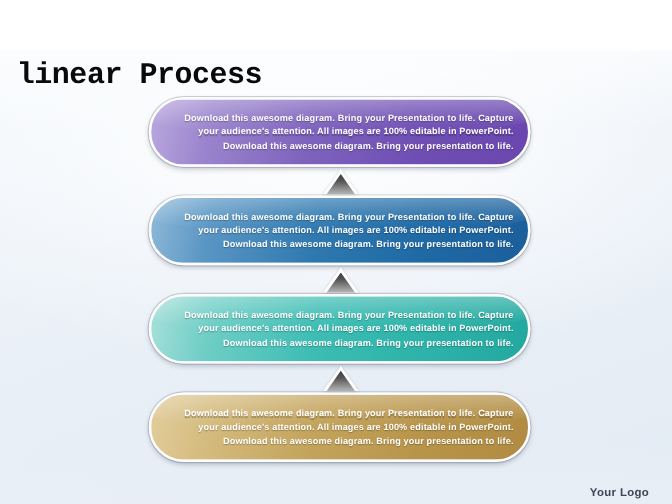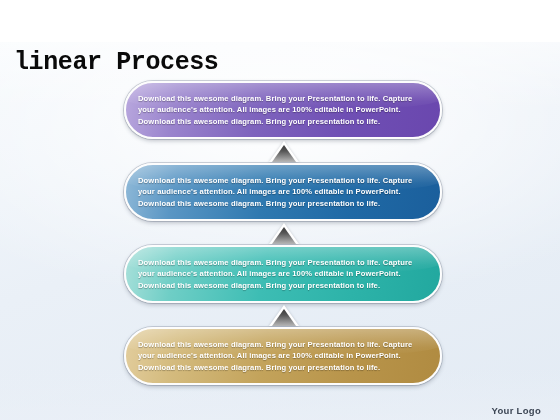--- a/index.html
+++ b/index.html
@@ -110,21 +110,21 @@
     pointer-events: none;
   }
 
   .banner .btxt {
     position: relative;
     z-index: 2;
     color: #ffffff;
     font-size: 7.6px;
     font-weight: bold;
     line-height: 11.4px;
-    text-align: left;
+    text-align: right;
     letter-spacing: 0.12px;
     text-shadow: 0 1px 1px rgba(0,0,0,0.30);
     font-family: "Liberation Sans", sans-serif;
   }
 
   
   .c-purple { background: linear-gradient(100deg, #b9a8de 0%, #9a84cd 16%, #7e63bd 42%, #6f4fb4 70%, #6a47ae 100%); }
   .c-blue   { background: linear-gradient(100deg, #8fb9d8 0%, #5a96c4 16%, #2f79b0 44%, #1f69a5 72%, #1b5f9c 100%); }
   .c-teal   { background: linear-gradient(100deg, #a8e0da 0%, #6fcec6 16%, #3dbdb4 44%, #2db3a9 72%, #22a89f 100%); }
   .c-gold   { background: linear-gradient(100deg, #e2cd9d 0%, #d4bb7e 16%, #c3a35b 44%, #b8944a 72%, #b08b41 100%); }

